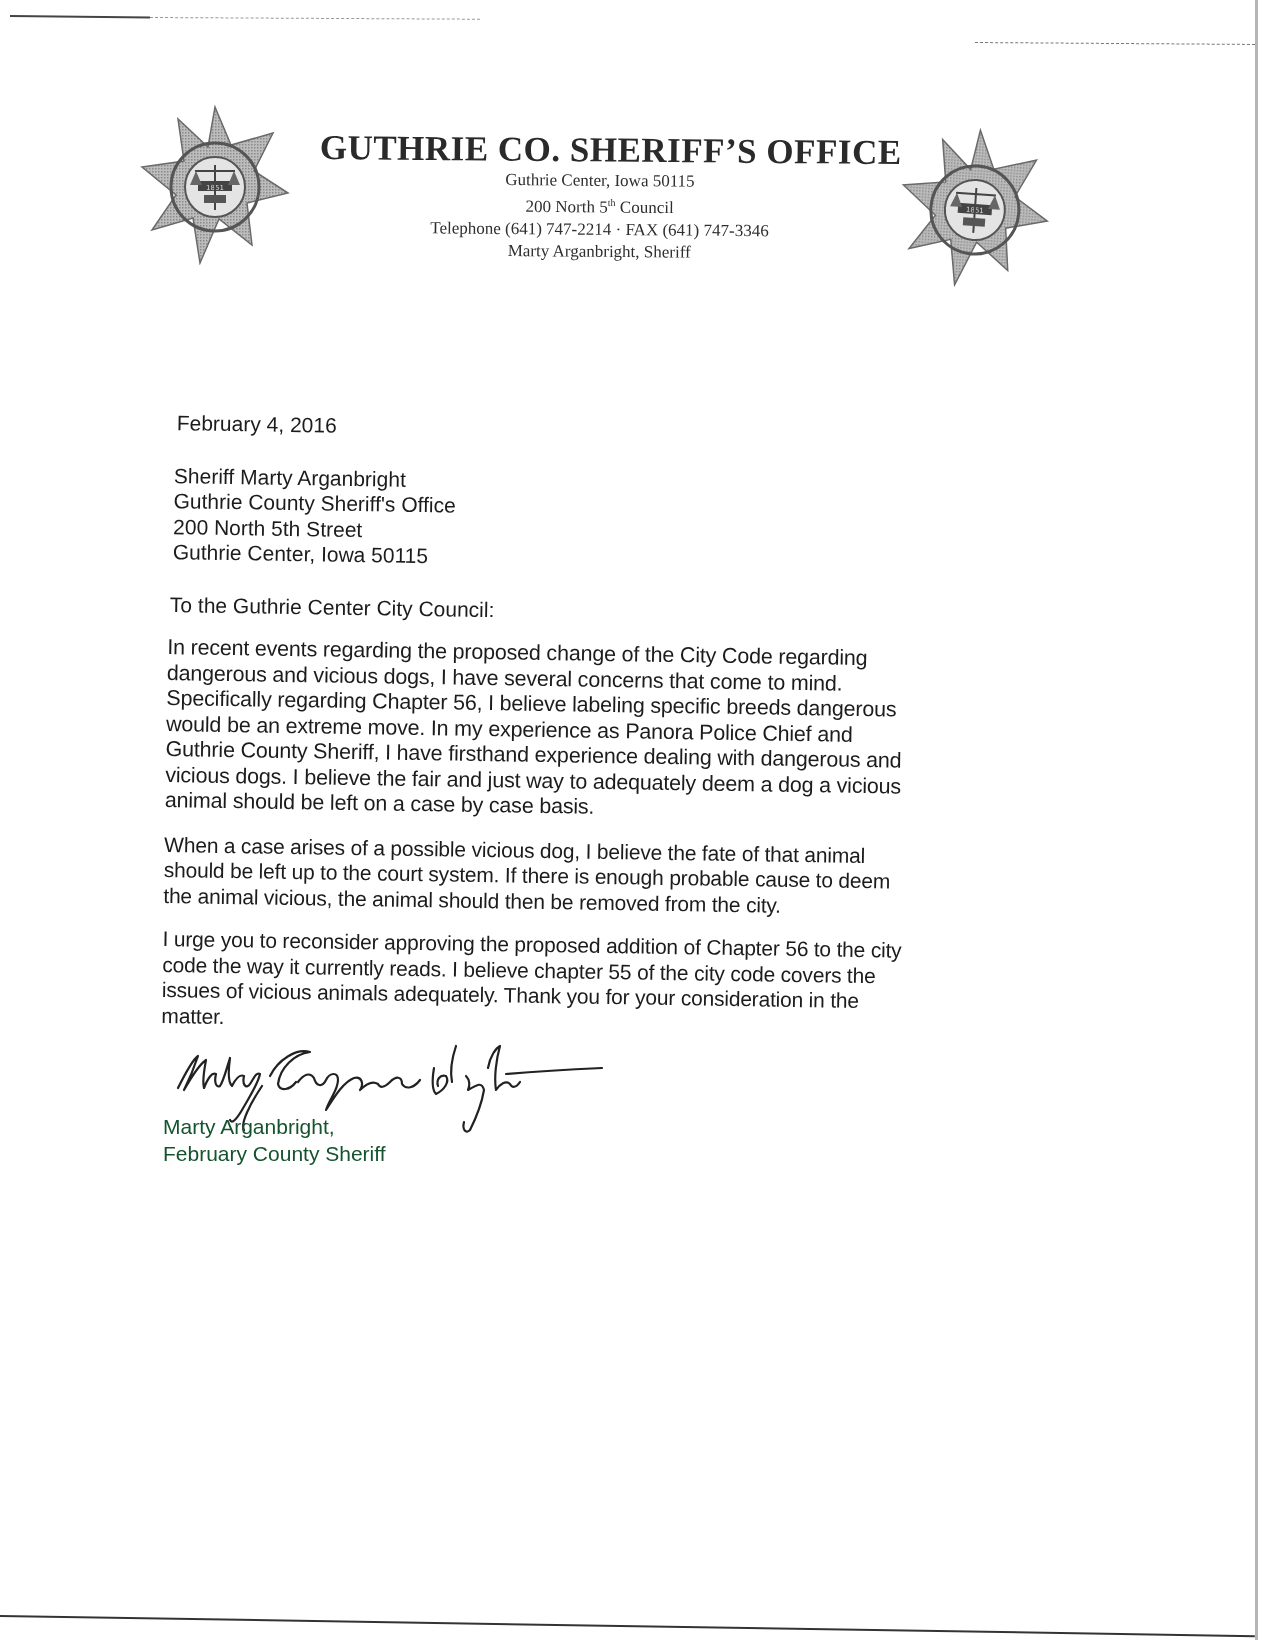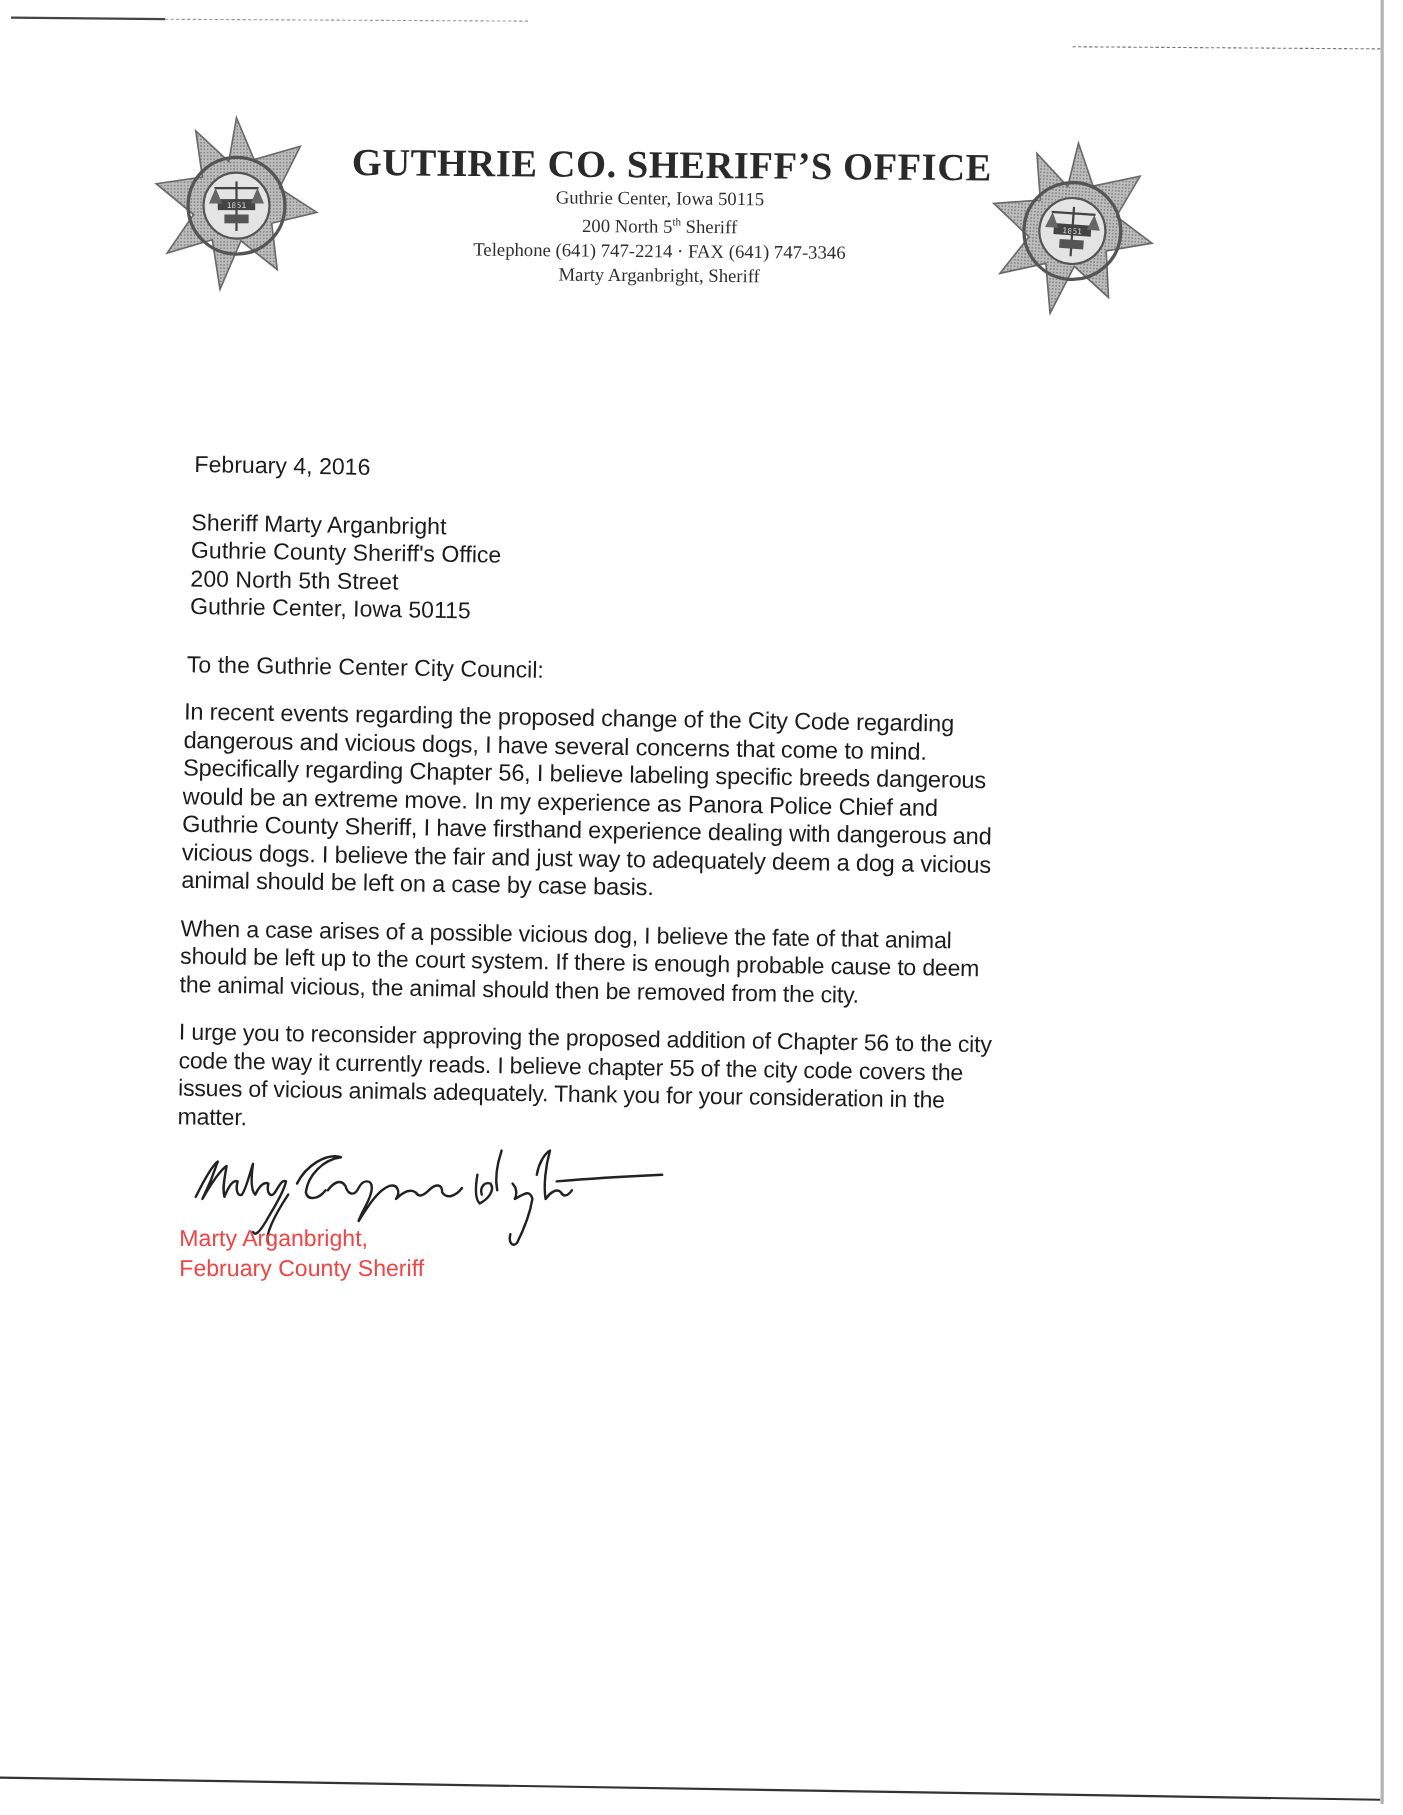--- a/index.html
+++ b/index.html
@@ -124,21 +124,21 @@
       width: 440px;
       height: 100px;
     }
     .closing {
       position: absolute;
       left: 163px;
       top: 1113px;
       font-family: "Liberation Sans", "DejaVu Sans", sans-serif;
       font-size: 21px;
       line-height: 27px;
-      color: #ef4444;
+      color: #14532d;
     }
     .closing div { white-space: nowrap; }
   </style>
 </head>
 <body>
 
 <div class="scan-line top-left"></div>
 <div class="scan-line top-left-faint"></div>
 <div class="scan-line top-right"></div>
 <div class="scan-line bottom"></div>
@@ -160,21 +160,21 @@
     <line x1="55" y1="66" x2="95" y2="66" stroke="#444" stroke-width="2"></line>
     <line x1="75" y1="60" x2="75" y2="105" stroke="#444" stroke-width="2"></line>
     <path d="M56,66 L50,80 L62,80 Z M94,66 L88,80 L100,80 Z" fill="#666"></path>
     <rect x="64" y="90" width="22" height="8" fill="#555"></rect>
   </svg>
 
   <div class="org-title">GUTHRIE CO. SHERIFF’S OFFICE</div>
 
   <div class="org-lines">
     <div>Guthrie Center, Iowa 50115</div>
-    <div><span>200 North 5</span><sup>th</sup><span> Sheriff</span></div>
+    <div><span>200 North 5</span><sup>th</sup><span> Council</span></div>
     <div>Telephone (641) 747-2214 · FAX (641) 747-3346</div>
     <div>Marty Arganbright, Sheriff</div>
   </div>
 
   <svg class="badge right" viewBox="0 0 150 160">
     <polygon points="75,2 91,40 133,28 114,66 148,88 107,98 112,140 79,114 60,158 53,113 12,125 36,90 2,62 44,56 38,14 68,42" fill="url(#halftone)" stroke="#6a6a6a" stroke-width="1.5"></polygon>
     <circle cx="75" cy="82" r="44" fill="none" stroke="#555" stroke-width="3"></circle>
     <circle cx="75" cy="82" r="30" fill="#e4e4e4" stroke="#555" stroke-width="2"></circle>
     <rect x="58" y="76" width="34" height="10" fill="#444"></rect>
     <text x="75" y="84.5" font-size="7" text-anchor="middle" fill="#ddd" font-family="DejaVu Sans, sans-serif">1851</text>

